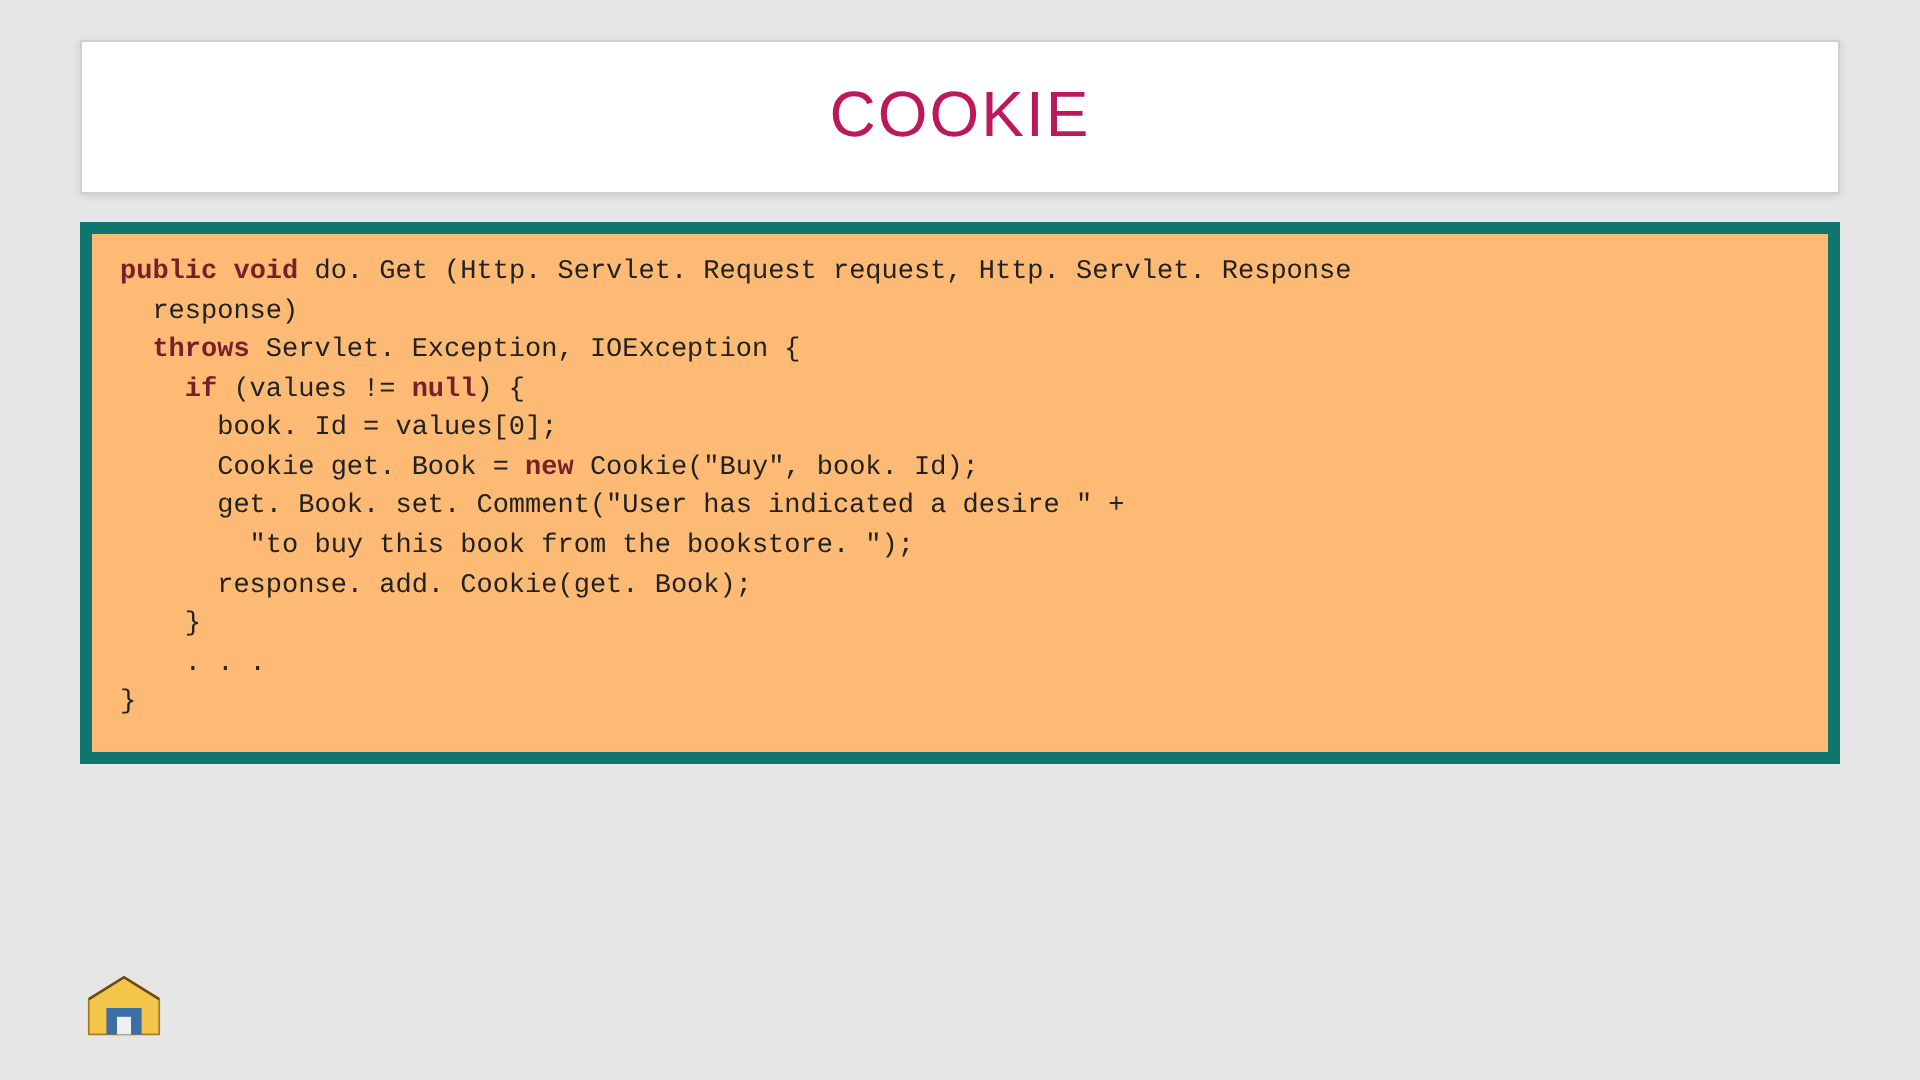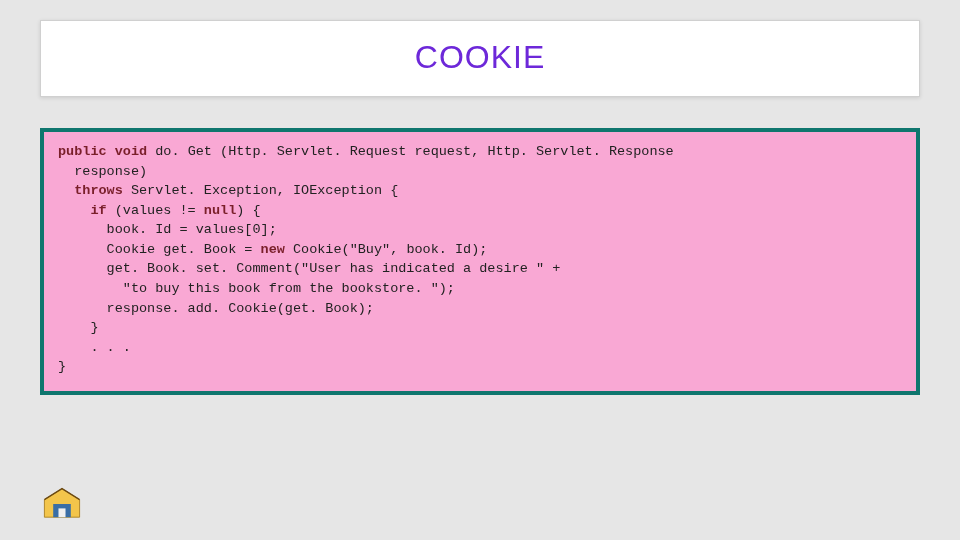--- a/index.html
+++ b/index.html
@@ -18,29 +18,29 @@
     border: 1px solid #d0d0d0;
     box-shadow: 0 1px 4px rgba(0,0,0,0.12);
     padding: 18px 0 20px 0;
     text-align: center;
   }
   .title-card h1 {
     font-family: Arial, Helvetica, sans-serif;
     font-weight: 400;
     font-size: 32px;
     letter-spacing: 1px;
-    color: #6d28d9;
+    color: #be185d;
   }
   .code-card {
     position: absolute;
-    top: 128px;
+    top: 111px;
     left: 40px;
     right: 40px;
-    background: #f9a8d4;
-    border: 4px solid #0f766e;
+    background: #fdba74;
+    border: 6px solid #0f766e;
     padding: 10px 14px 14px 14px;
   }
   .code-card pre {
     font-family: "Courier New", Courier, monospace;
     font-size: 13.5px;
     line-height: 1.45;
     color: #222;
     white-space: pre;
   }
   .kw { font-weight: bold; color: #7a1f2a; }

